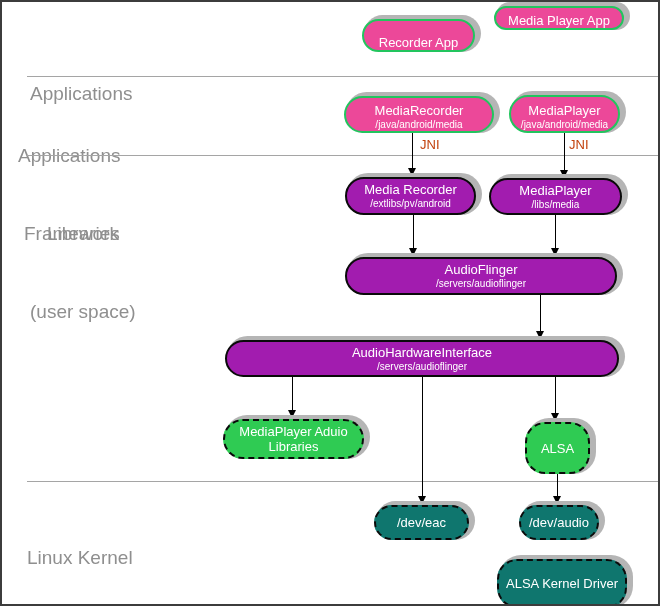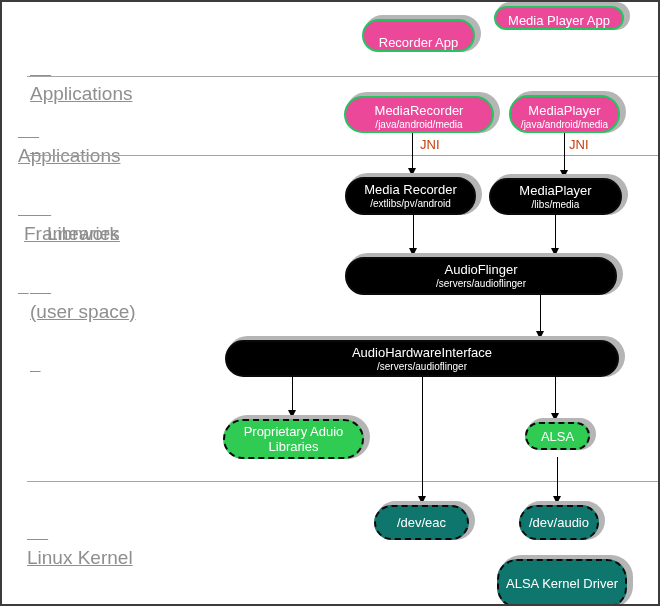--- a/index.html
+++ b/index.html
@@ -11,21 +11,20 @@
     background:#fff;
     font-family:"Liberation Sans", sans-serif;
     overflow:hidden;
   }
   .layer-label{
     position:absolute;
     color:#8f8f8f;
     font-size:19px;
     line-height:26px;
     white-space:pre;
-    text-decoration:underline;
   }
   .divider{
     position:absolute;
     left:25px;right:0;
     height:1px;
     background:#a5a5a5;
   }
   .node{
     position:absolute;
     box-sizing:border-box;
@@ -35,21 +34,21 @@
     align-items:center;
     justify-content:center;
     color:#fff;
     text-align:center;
     box-shadow:4px -2px 0 2px #b5b5b5;
     z-index:2;
   }
   .node .title{font-size:13px;line-height:15px;}
   .node .subtitle{font-size:10px;line-height:13px;}
   .blue{background:#ec4899;border:2px solid #22c55e;justify-content:flex-end;}
-  .green{background:#000000;border:2px solid #0a0a0a;}
+  .green{background:#a21caf;border:2px solid #0a0a0a;}
   .green-dashed{background:#2fcb53;border:2px dashed #0a0a0a;}
   .red-dashed{background:#0f766e;border:2px dashed #0a0a0a;}
   .arrow{position:absolute;width:9px;z-index:1;}
   .arrow::before{
     content:"";position:absolute;left:4px;top:0;bottom:5px;
     width:1px;background:#000;
   }
   .arrow::after{
     content:"";position:absolute;left:0;bottom:0;
     width:0;height:0;
@@ -117,24 +116,24 @@
   </div>
   <div class="node green" style="left:343px;top:255px;width:272px;height:38px">
     <div class="title">AudioFlinger</div>
     <div class="subtitle">/servers/audioflinger</div>
   </div>
   <div class="node green" style="left:223px;top:338px;width:394px;height:37px">
     <div class="title">AudioHardwareInterface</div>
     <div class="subtitle">/servers/audioflinger</div>
   </div>
   <div class="node green-dashed" style="left:221px;top:417px;width:141px;height:40px">
-    <div class="title">Proprietary Aduio</div>
+    <div class="title">MediaPlayer Aduio</div>
     <div class="title">Libraries</div>
   </div>
-  <div class="node green-dashed" style="left:523px;top:420px;width:65px;height:28px">
+  <div class="node green-dashed" style="left:523px;top:420px;width:65px;height:52px">
     <div class="title">ALSA</div>
   </div>
 
   <div class="node red-dashed" style="left:372px;top:503px;width:95px;height:35px">
     <div class="title">/dev/eac</div>
   </div>
   <div class="node red-dashed" style="left:517px;top:503px;width:80px;height:35px">
     <div class="title">/dev/audio</div>
   </div>
   <div class="node red-dashed" style="left:495px;top:557px;width:130px;height:49px">

